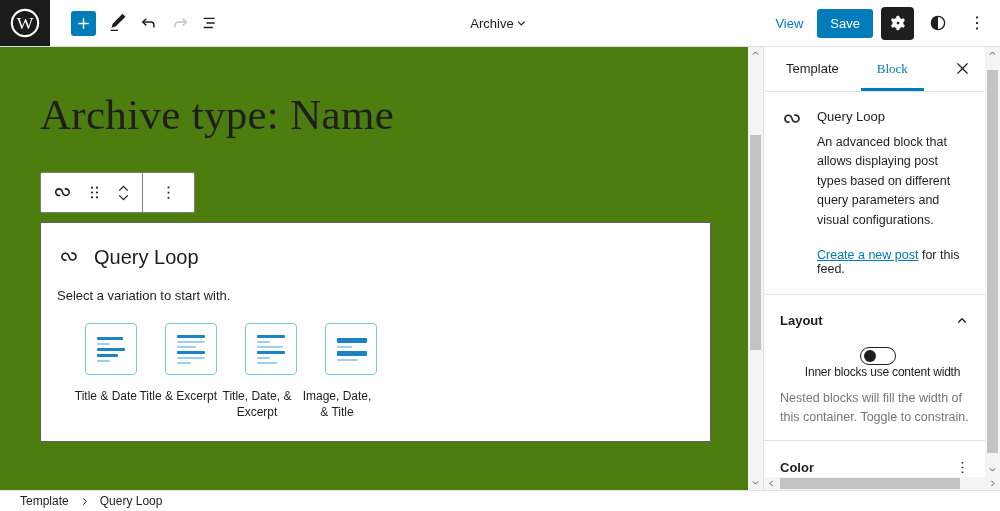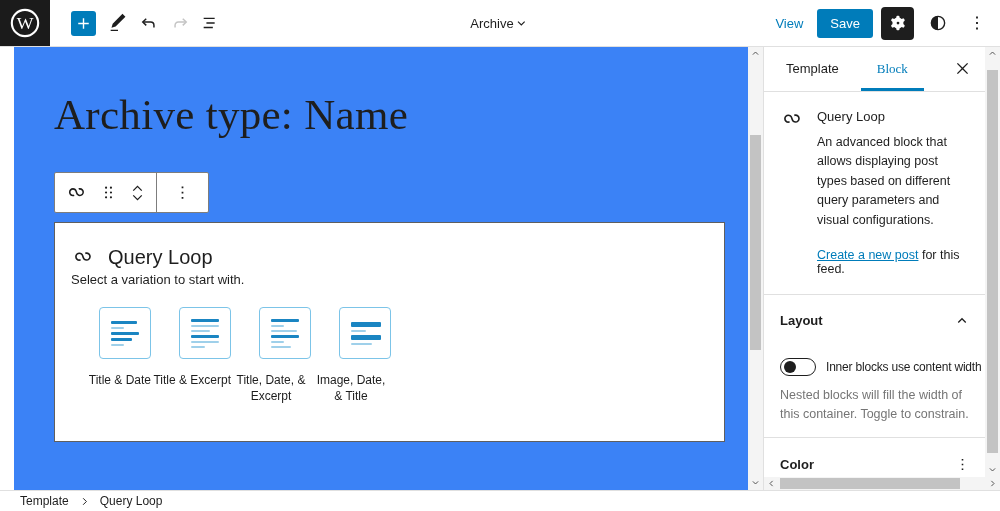--- a/index.html
+++ b/index.html
@@ -24,37 +24,37 @@
   .topbar-right{position:absolute;right:8px;top:0;height:46px;display:flex;
                 align-items:center;gap:8px;}
   .view-link{color:#007cba;font-size:13px;cursor:pointer;padding:0 6px;}
   .save-btn{background:#007cba;color:#fff;font-size:13px;padding:7px 13px;border-radius:3px;
             cursor:pointer;}
   .icon-btn{width:31px;height:31px;display:flex;align-items:center;justify-content:center;
             color:#1e1e1e;cursor:pointer;}
   .icon-btn.active{background:#1e1e1e;color:#fff;border-radius:4px;width:33px;height:33px;}
 
   
-  .canvas{position:absolute;top:46px;left:14px;width:748px;height:444px;background:#3b82f6;overflow:hidden;}
+  .canvas{position:absolute;top:46px;left:0;width:748px;height:444px;background:#4d7c0f;overflow:hidden;}
   .page-title{position:absolute;left:40px;top:44px;margin:0;font-family:"Liberation Serif",serif;
               font-weight:300;font-size:43px;letter-spacing:.3px;color:#1e1e1e;}
   .block-toolbar{position:absolute;left:40px;top:126px;display:flex;align-items:stretch;
                  background:#fff;border:1px solid #7d7d7d;border-radius:2px;height:41px;box-sizing:border-box;}
   .tb-group{display:flex;align-items:center;padding:0 5px;}
   .tb-group + .tb-group{border-left:1px solid #7d7d7d;}
   .tb-btn{display:flex;align-items:center;justify-content:center;color:#1e1e1e;
           cursor:pointer;padding:0 5px;height:100%;}
   .movers{display:flex;flex-direction:column;align-items:center;justify-content:center;gap:0;}
   .movers svg{margin:-2px 0;}
 
   .placeholder{position:absolute;left:40px;top:176px;width:671px;height:220px;box-sizing:border-box;
                border:1px solid #5f5f5f;background:#fff;padding:16px;}
   .ph-title-row{display:flex;align-items:center;gap:13px;margin-top:6px;}
   .ph-title{font-size:20px;color:#1e1e1e;}
-  .ph-instruction{font-size:13px;margin-top:3px;}
+  .ph-instruction{font-size:13px;margin-top:19px;}
   .variations{display:flex;gap:0;margin-top:20px;}
   .variation{width:80px;display:flex;flex-direction:column;align-items:flex-end;cursor:pointer;}
   .vbox{width:52px;height:52px;box-sizing:border-box;border:1px solid #7cc4e8;border-radius:4px;
         background:#fff;display:flex;flex-direction:column;justify-content:center;
         align-items:flex-start;gap:3px;padding-left:11px;}
   .vl{border-radius:1px;}
   .vl.d{height:3px;background:#1a85c2;}
   .vl.l{height:2px;background:#9fd0ea;}
   .vl.D{height:5px;background:#1a85c2;}
   .vlabel{margin-top:13px;font-size:12px;line-height:1.35;text-align:center;color:#1e1e1e;}
@@ -78,21 +78,21 @@
   .bc-icon{flex:none;color:#1e1e1e;margin-top:-2px;}
   .bc-title{font-size:13px;color:#1e1e1e;}
   .bc-desc{font-size:12.5px;line-height:1.55;margin-top:9px;color:#1e1e1e;max-width:160px;}
   .bc-linkline{font-size:12.5px;margin-top:18px;}
   .bc-link{color:#007cba;text-decoration:underline;cursor:pointer;}
   .panel{border-top:1px solid #e0e0e0;padding:13px 10px 14px 16px;}
   .panel-header{display:flex;align-items:center;justify-content:space-between;}
   .panel-title{font-size:13px;font-weight:bold;color:#1e1e1e;text-align:right;}
   .panel-btn{width:26px;height:26px;display:flex;align-items:center;justify-content:center;
              color:#1e1e1e;cursor:pointer;}
-  .toggle-row{display:flex;align-items:center;margin-top:24px;}
+  .toggle-row{display:flex;align-items:center;margin-top:13px;flex-direction:column;}
   .toggle{flex:none;width:36px;height:18px;box-sizing:border-box;border:1.5px solid #1e1e1e;
           border-radius:10px;background:#fff;position:relative;cursor:pointer;}
   .toggle .knob{position:absolute;left:3px;top:50%;transform:translateY(-50%);width:12px;height:12px;
                 border-radius:50%;background:#1e1e1e;}
   .toggle-label{font-size:12px;letter-spacing:-.2px;margin-left:10px;white-space:nowrap;}
   .panel-help{font-size:12.5px;line-height:1.5;color:#757575;margin-top:10px;max-width:200px;}
   .color-list{margin-top:12px;border:1px solid #e0e0e0;border-radius:2px;margin-right:6px;}
   .color-row{display:flex;align-items:center;gap:12px;padding:7px 12px;cursor:pointer;}
 
   

